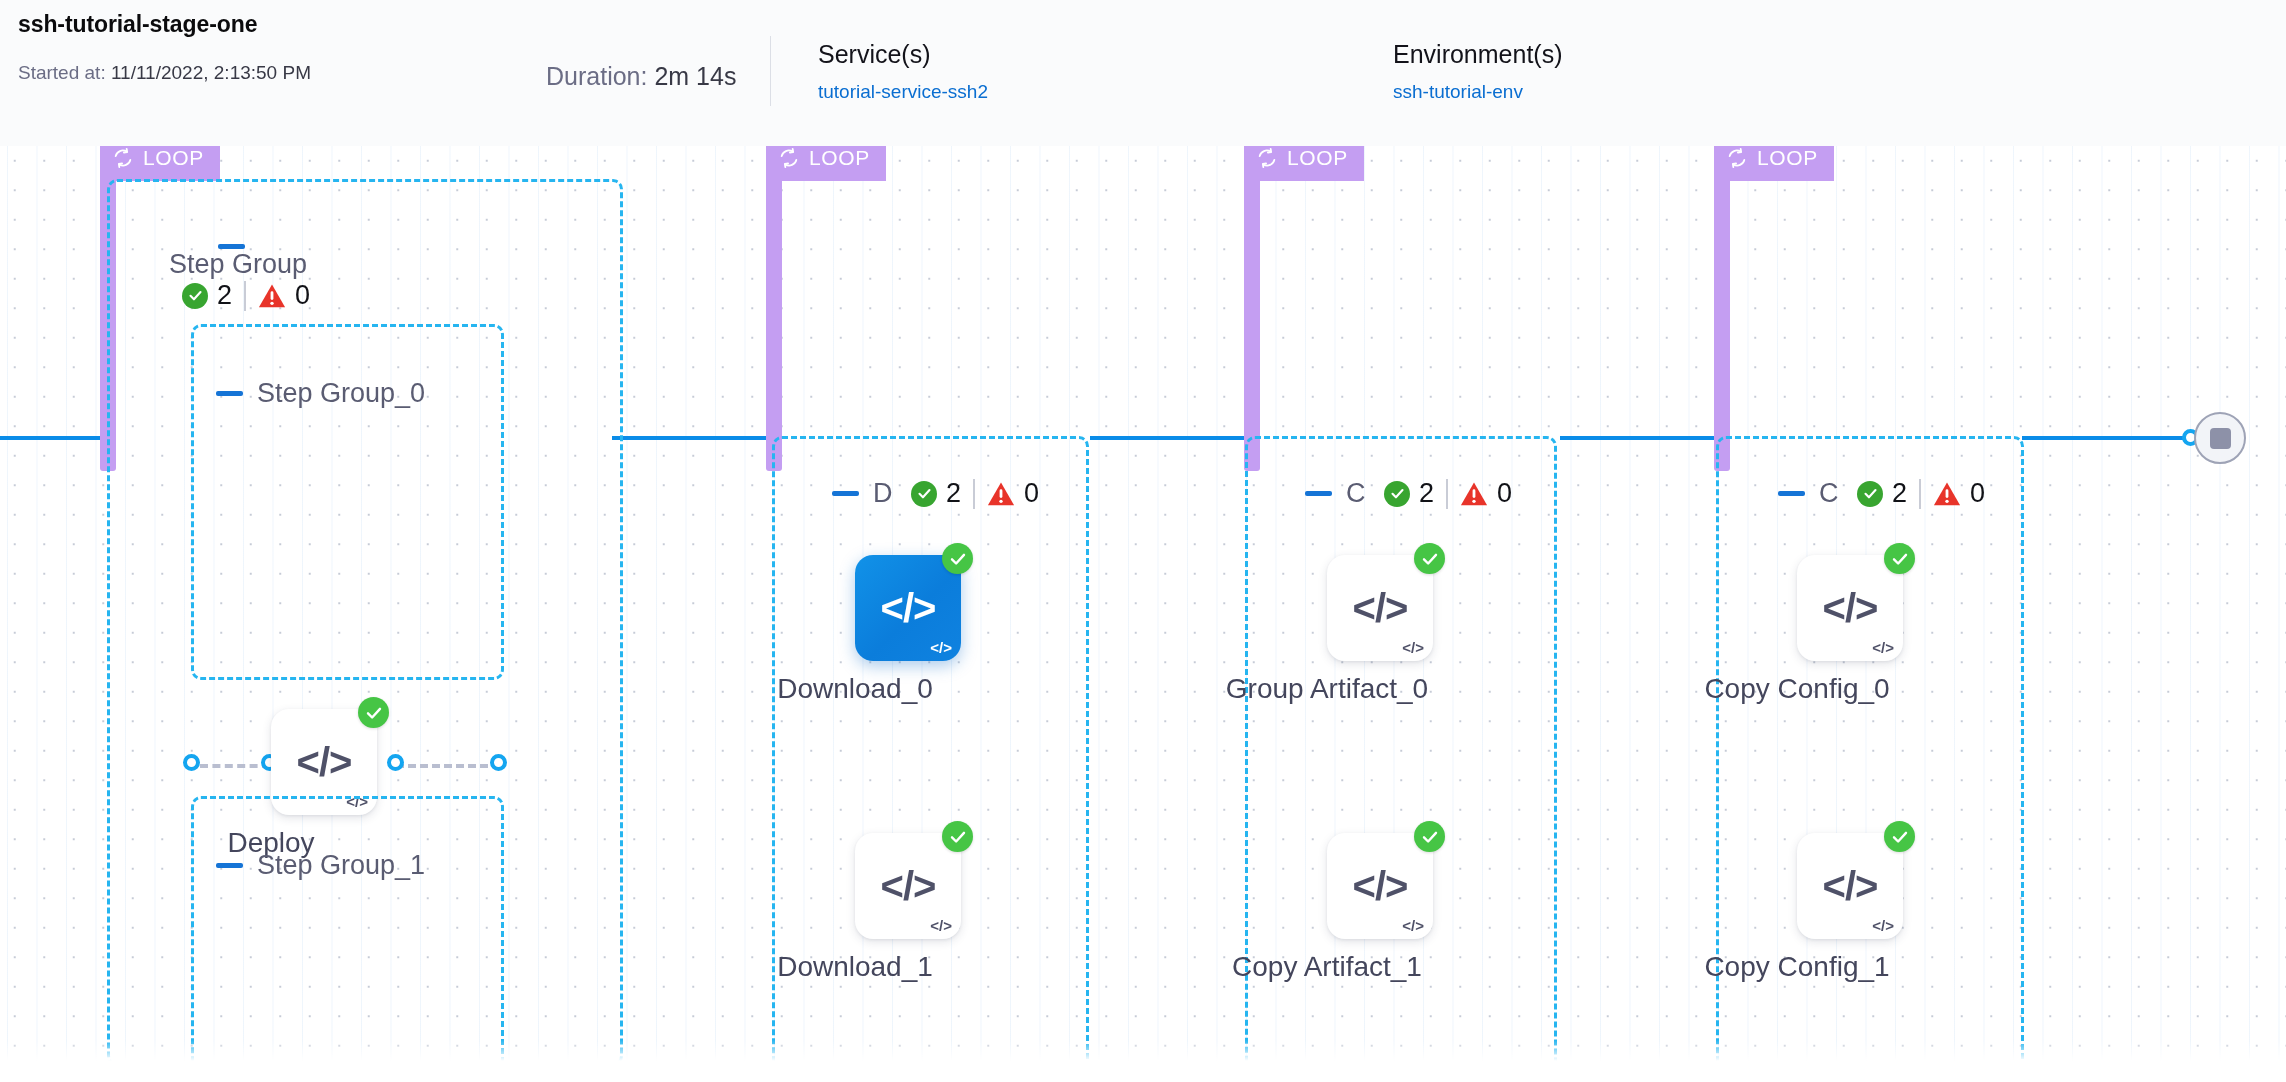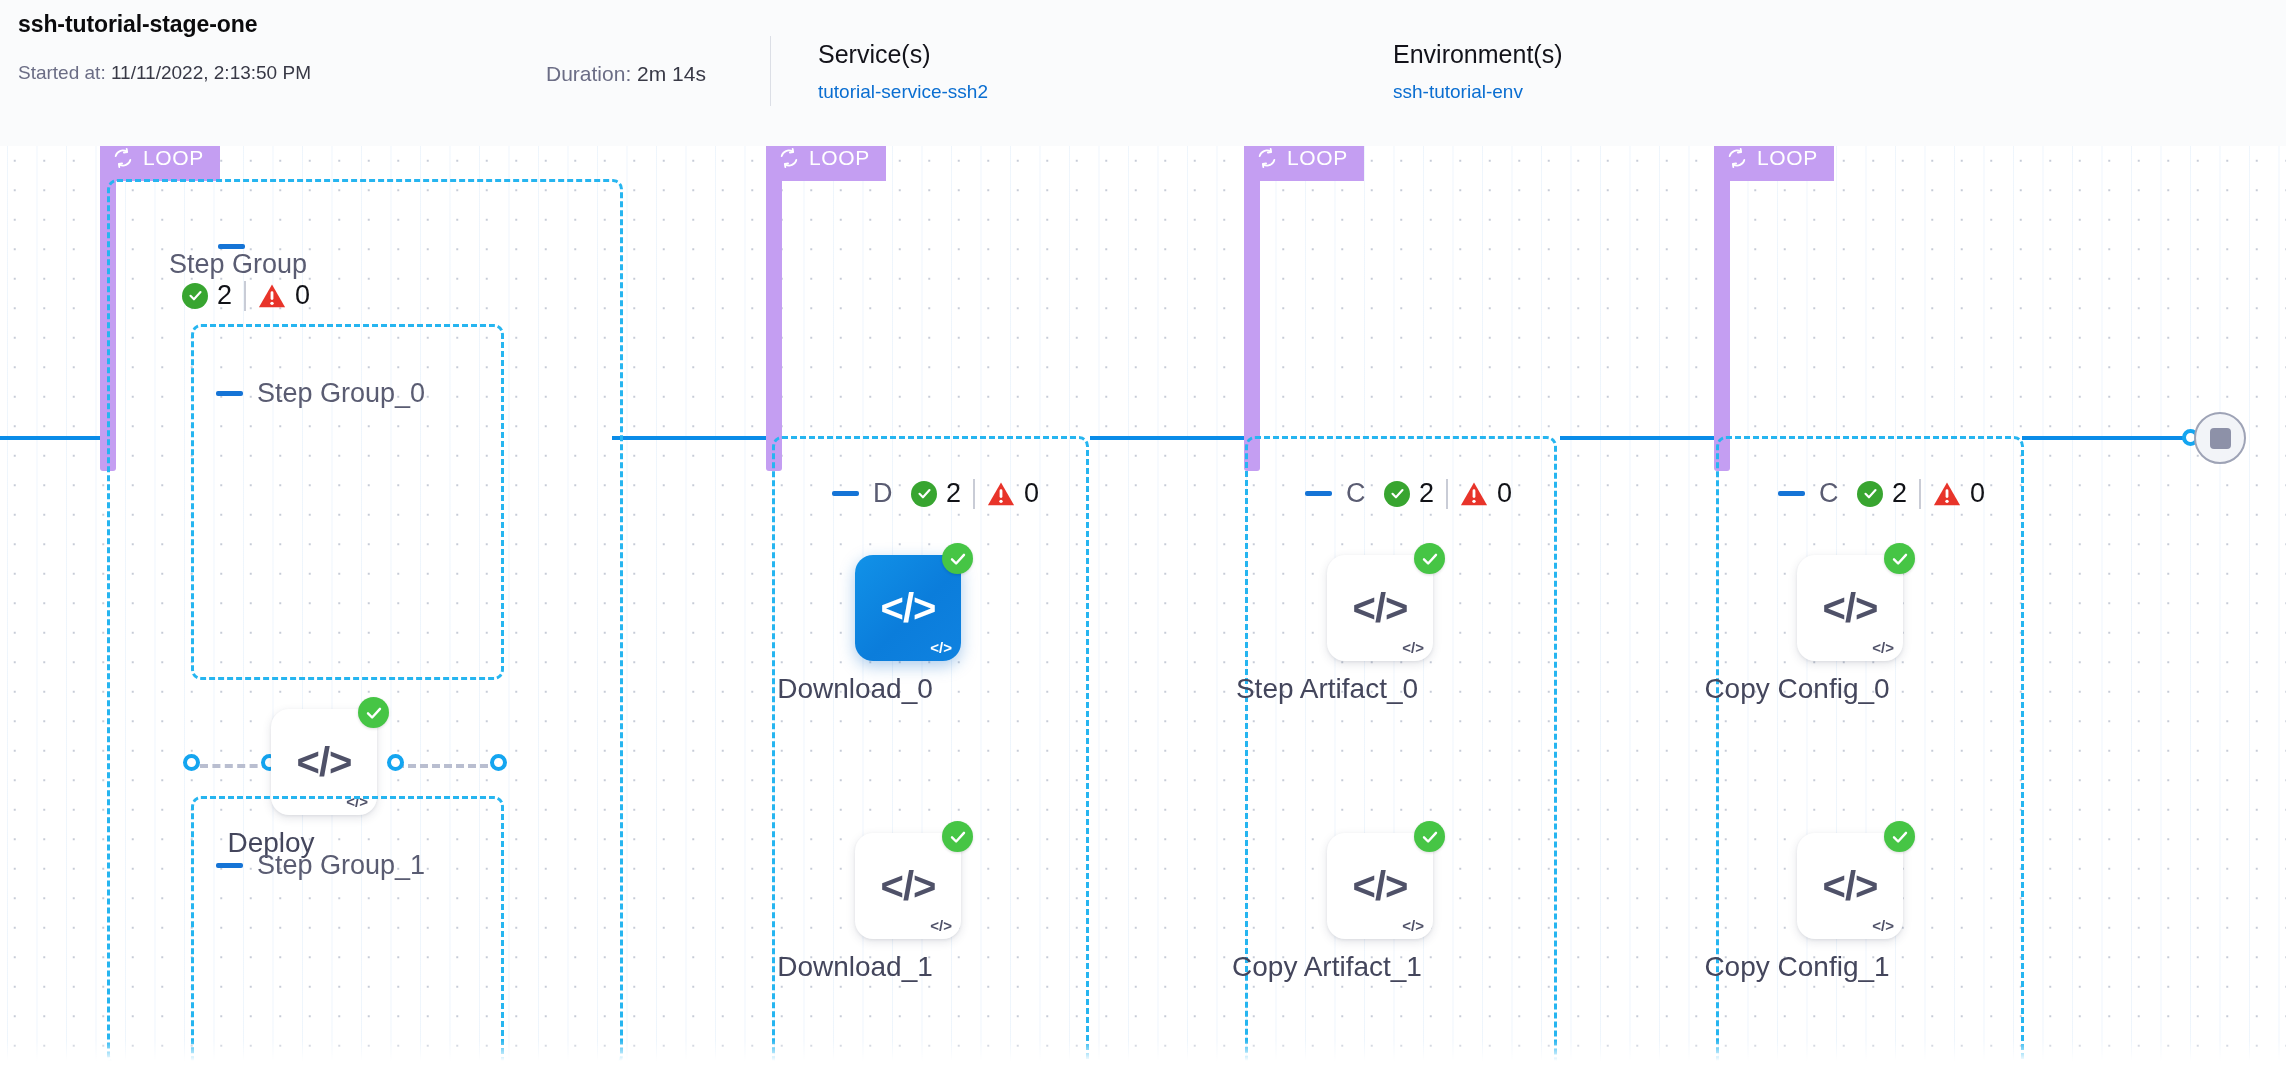--- a/index.html
+++ b/index.html
@@ -22,21 +22,21 @@
     font-size: 23px; font-weight: bold; color: #0b0b0d;
     letter-spacing: -0.1px;
   }
   .hdr-started {
     position: absolute; left: 18px; top: 62px;
     font-size: 19px; color: #383946; white-space: nowrap;
   }
   .hdr-started .lbl { color: #6b6d85; }
   .hdr-duration {
     position: absolute; left: 546px; top: 62px;
-    font-size: 21px; color: #383946; white-space: nowrap;
+    font-size: 25px; color: #383946; white-space: nowrap;
   }
   .hdr-duration .lbl { color: #6b6d85; }
   .hdr-divider {
     position: absolute; left: 770px; top: 36px;
     width: 1px; height: 70px; background: #dcdfe6;
   }
   .hdr-col { position: absolute; top: 40px; }
   .hdr-col.svc { left: 818px; }
   .hdr-col.env { left: 1393px; }
   .hdr-col .col-label {
@@ -387,21 +387,21 @@
   <div class="node" style="left:1327px; top:409px;">
     <div class="node-card">
       <span class="main-ico">&lt;/&gt;</span>
       <span class="corner-ico">&lt;/&gt;</span>
       <div class="node-status">
         <svg viewBox="0 0 24 24" fill="none" stroke="#ffffff" stroke-width="3.2" stroke-linecap="round" stroke-linejoin="round">
             <polyline points="4,12.5 9.5,18 20,6.5"></polyline>
           </svg>
       </div>
     </div>
-    <div class="node-label">Step Artifact_0</div>
+    <div class="node-label">Group Artifact_0</div>
   </div>
 
   <div class="node" style="left:1327px; top:687px;">
     <div class="node-card">
       <span class="main-ico">&lt;/&gt;</span>
       <span class="corner-ico">&lt;/&gt;</span>
       <div class="node-status">
         <svg viewBox="0 0 24 24" fill="none" stroke="#ffffff" stroke-width="3.2" stroke-linecap="round" stroke-linejoin="round">
             <polyline points="4,12.5 9.5,18 20,6.5"></polyline>
           </svg>

